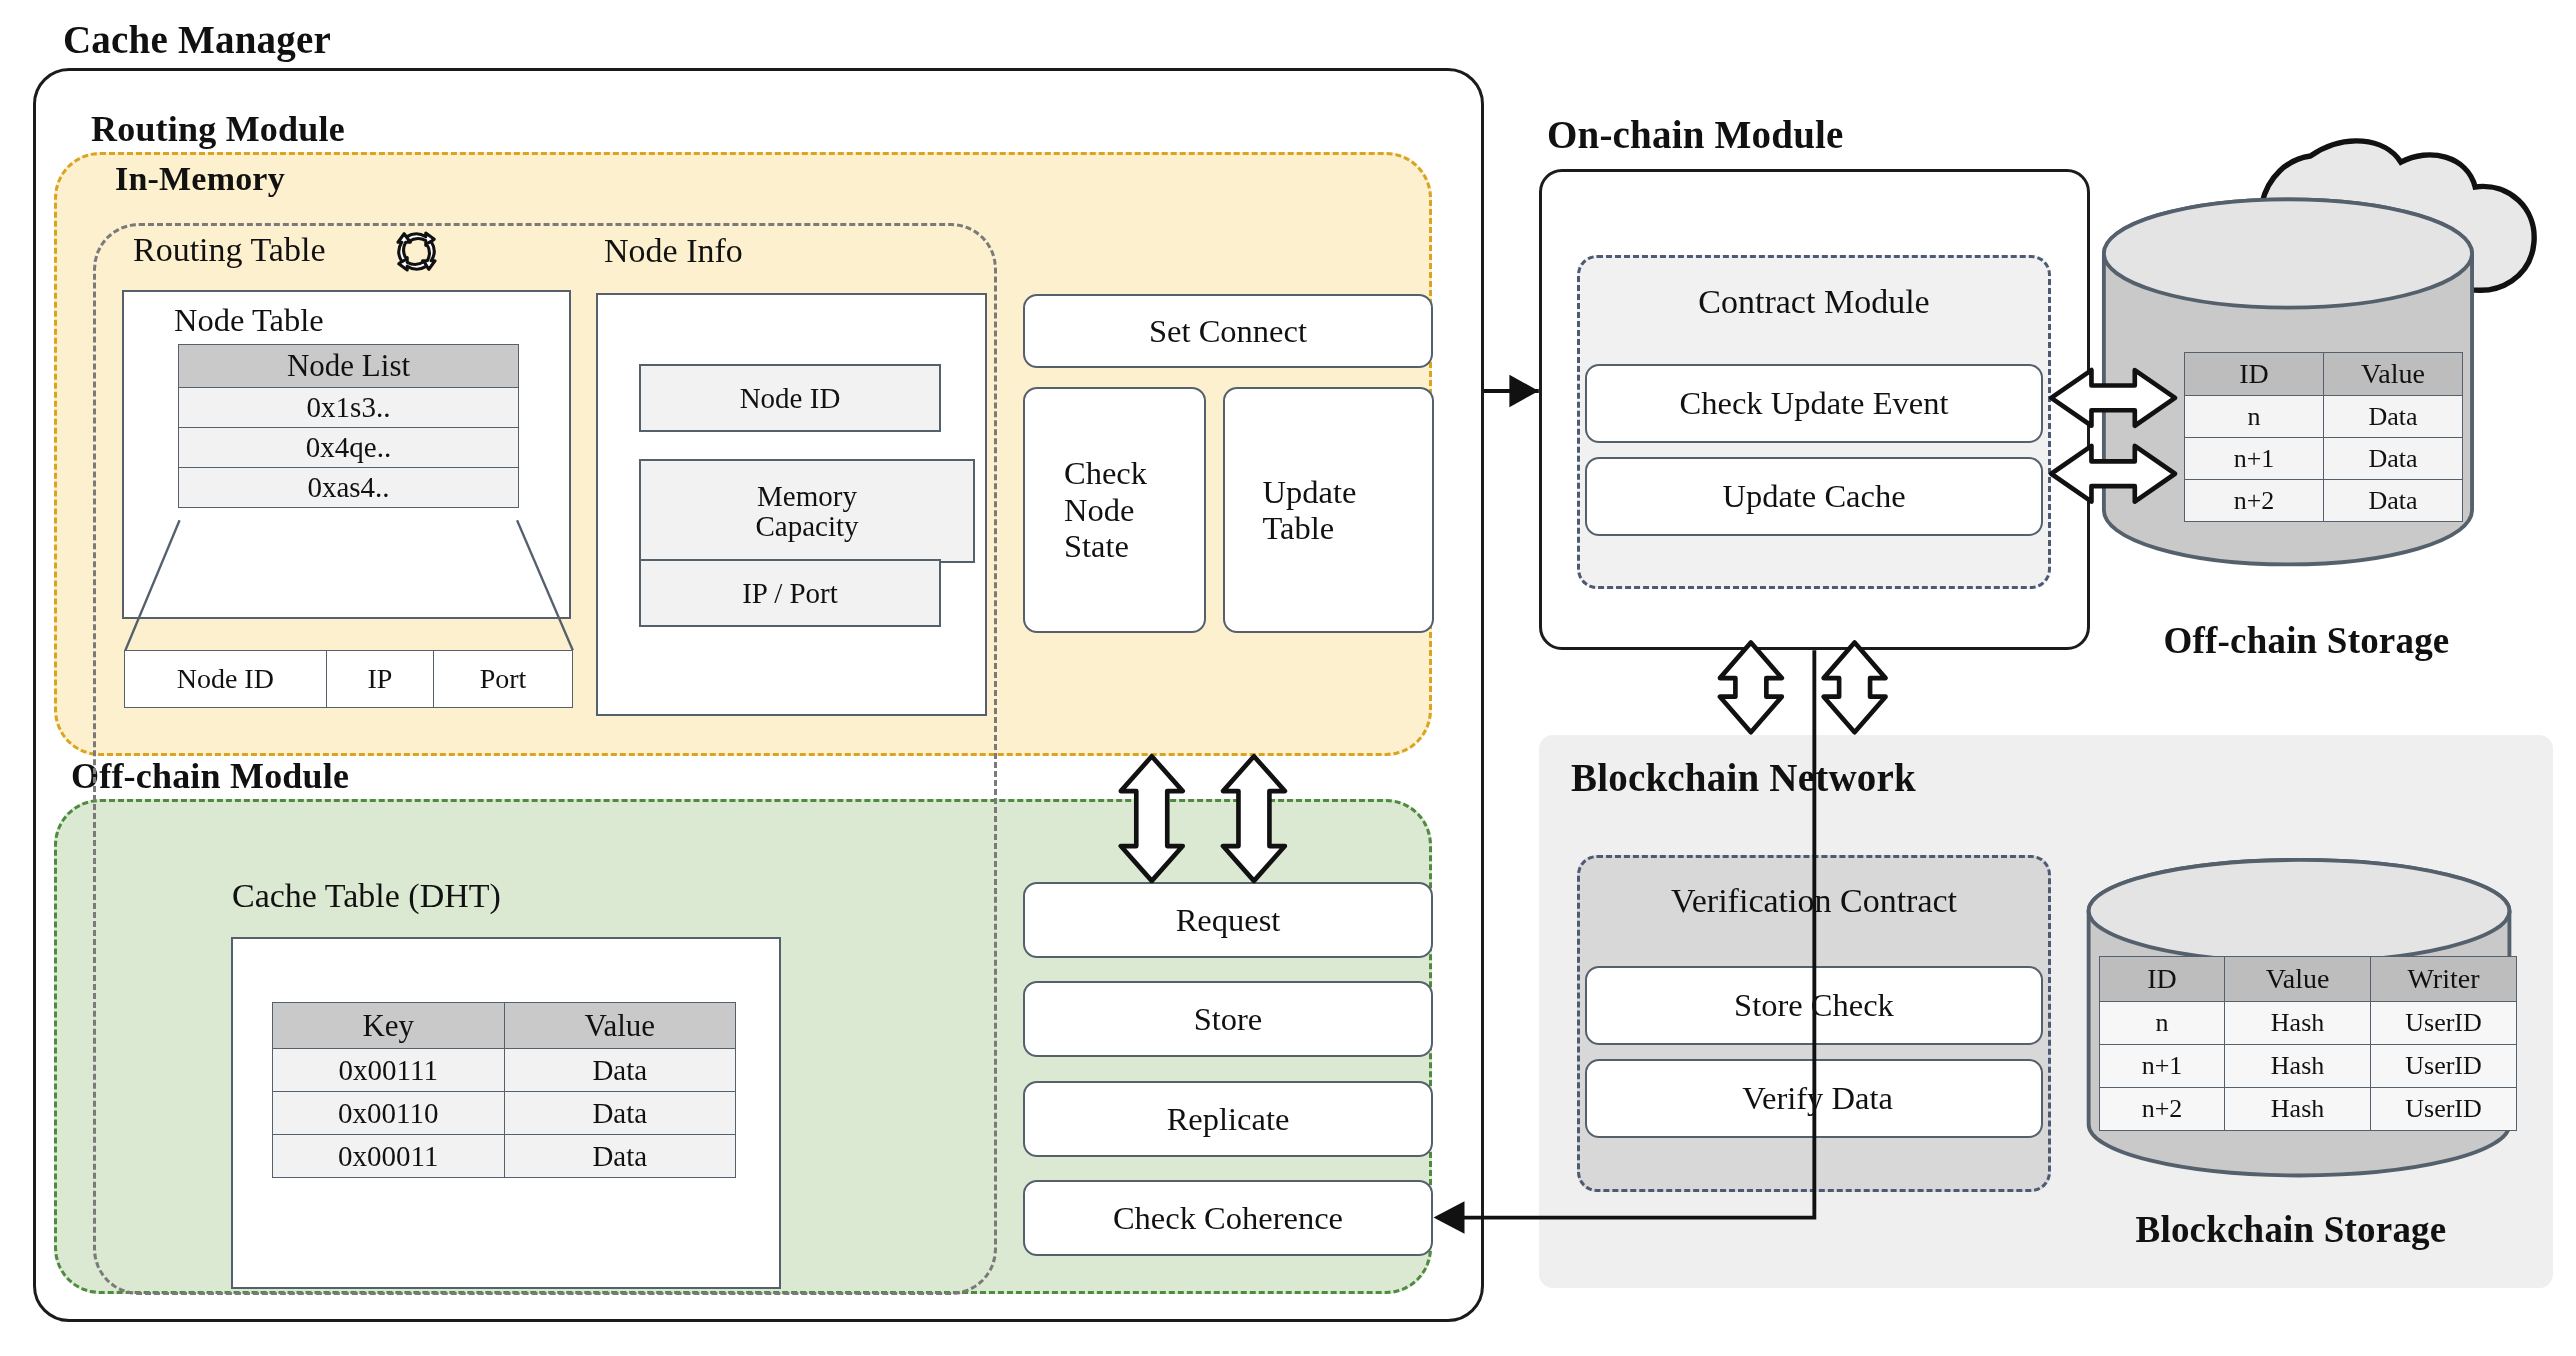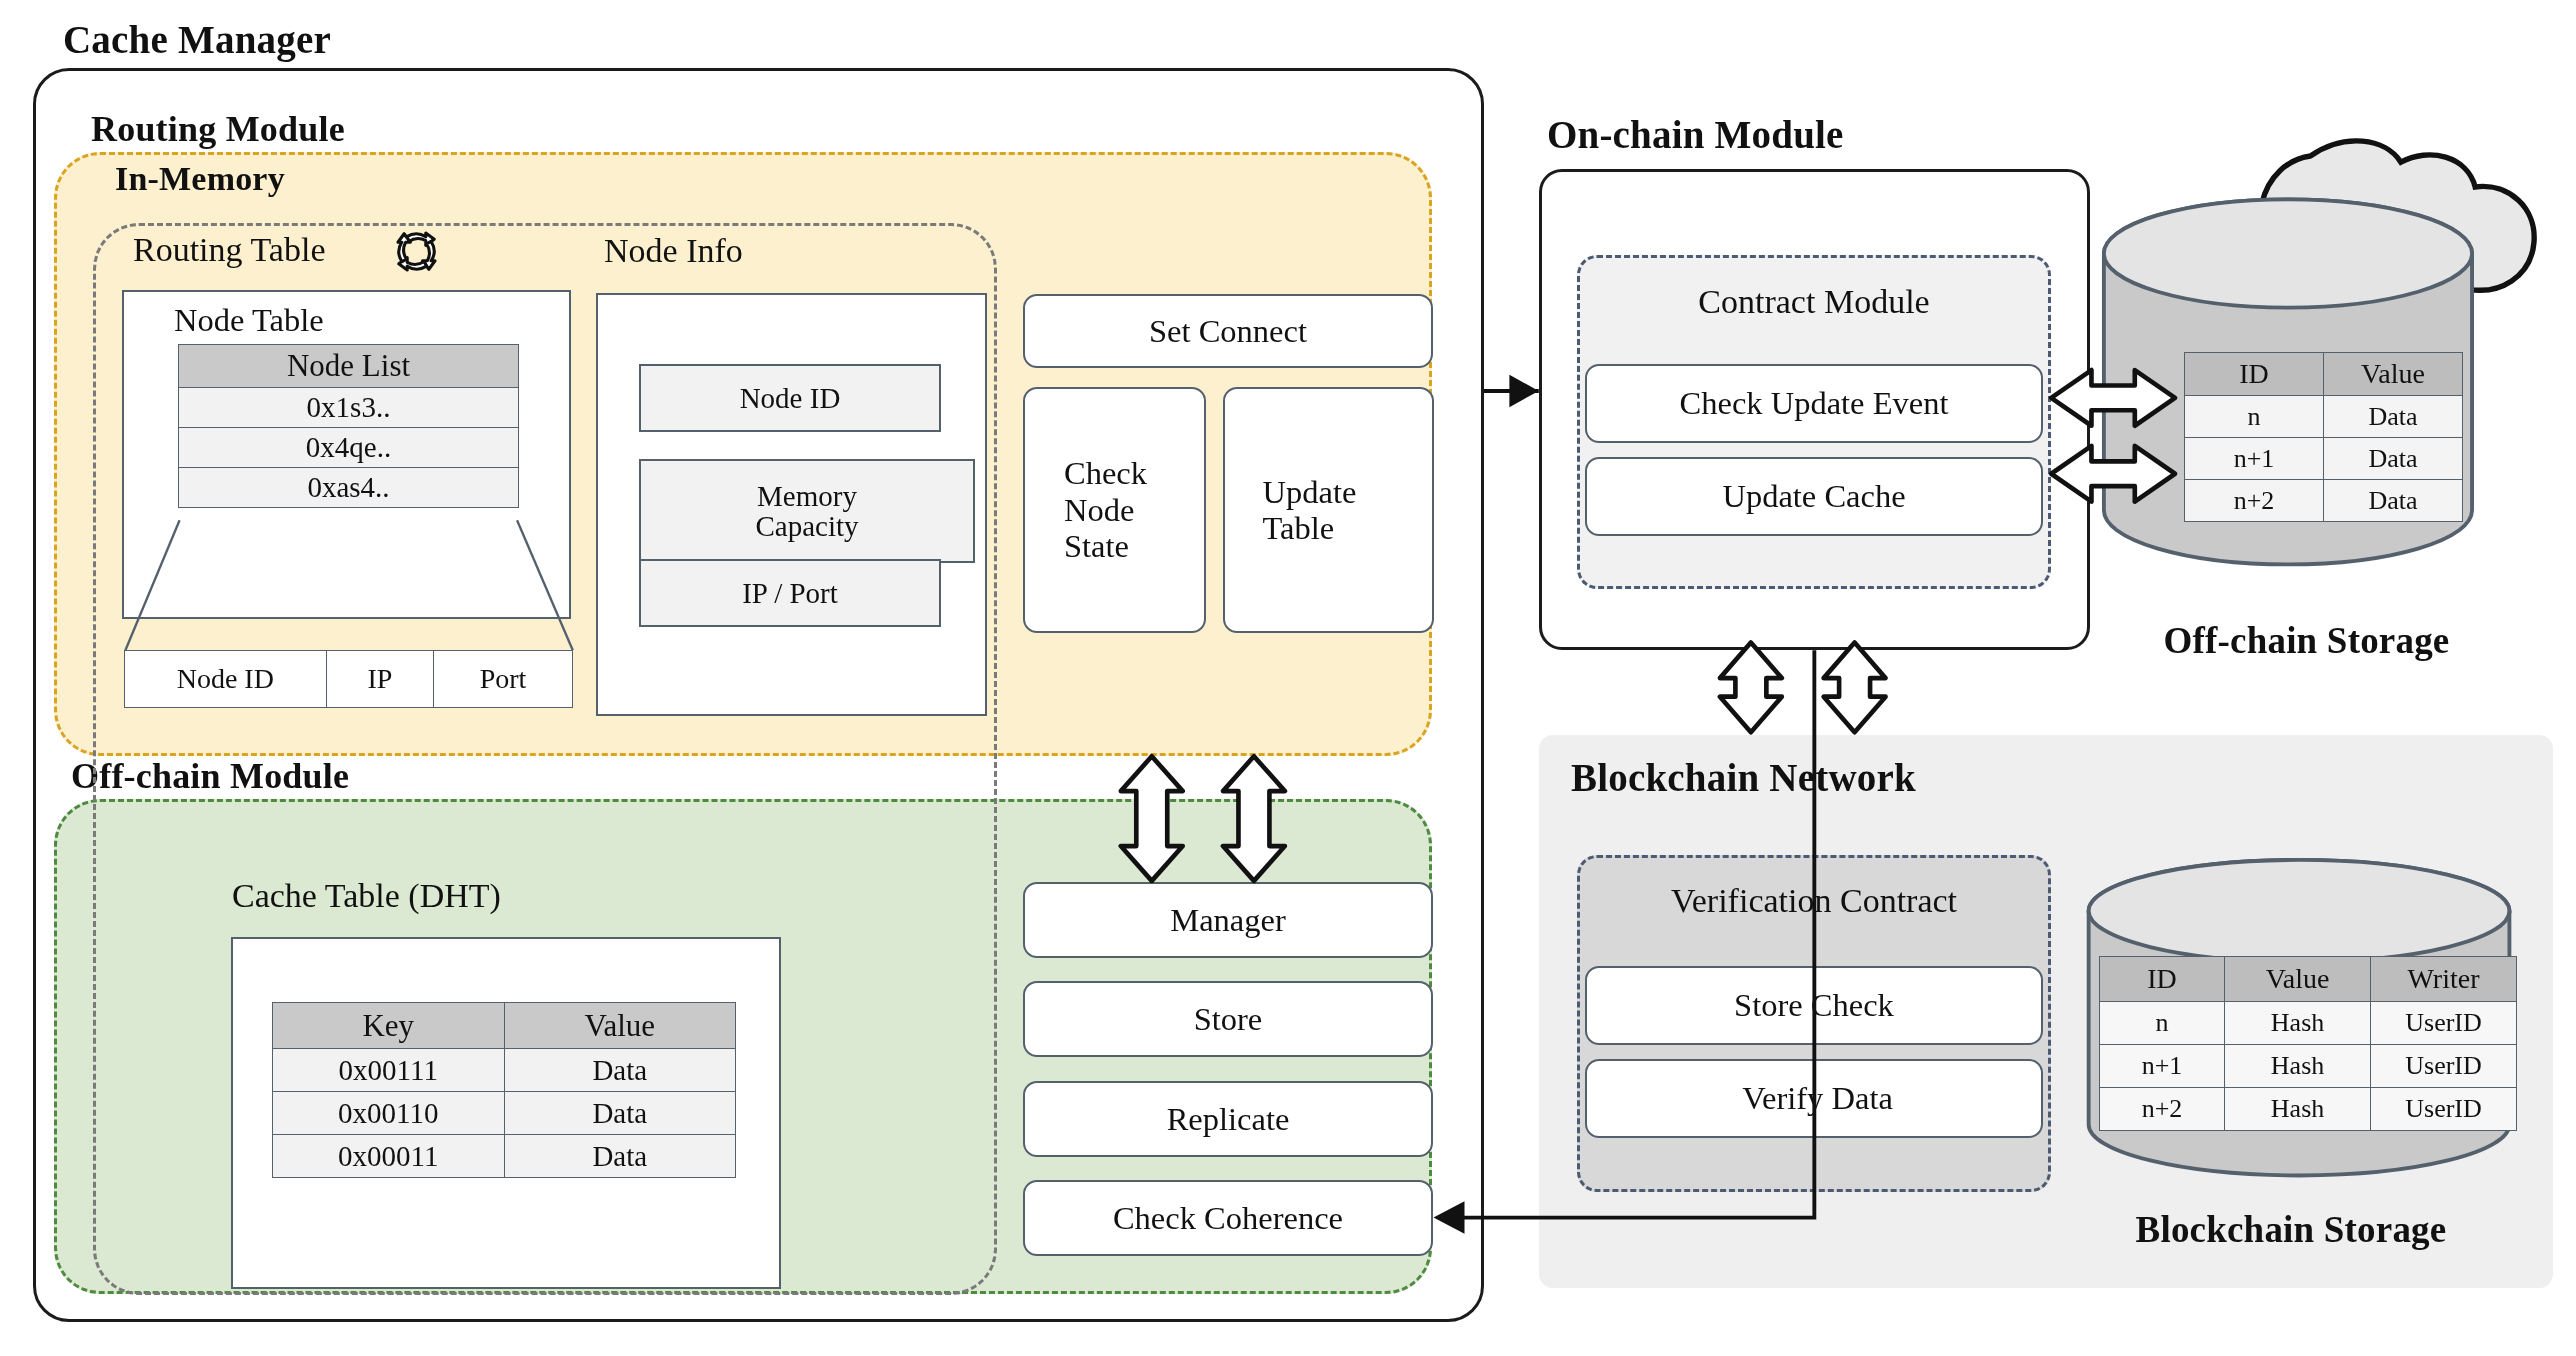--- a/index.html
+++ b/index.html
@@ -237,21 +237,21 @@
     <td>0x00110</td>
     <td>Data</td>
   </tr>
   <tr>
     <td>0x00011</td>
     <td>Data</td>
   </tr>
 </tbody>
   </table>
 
-<div class="abs btn" id="btn-request">Manager</div>
+<div class="abs btn" id="btn-request">Request</div>
 <div class="abs btn" id="btn-store">Store</div>
 <div class="abs btn" id="btn-replicate">Replicate</div>
 <div class="abs btn" id="btn-check-coherence">Check Coherence</div>
 
 <div class="abs lbl-bold" id="onchain-title">On-chain Module</div>
 <div class="abs" id="onchain-frame"></div>
 <div class="abs" id="contract-module-box"></div>
 <div class="abs" id="contract-module-title">Contract Module</div>
 <div class="abs btn" id="btn-check-update-event">Check Update Event</div>
 <div class="abs btn" id="btn-update-cache">Update Cache</div>

